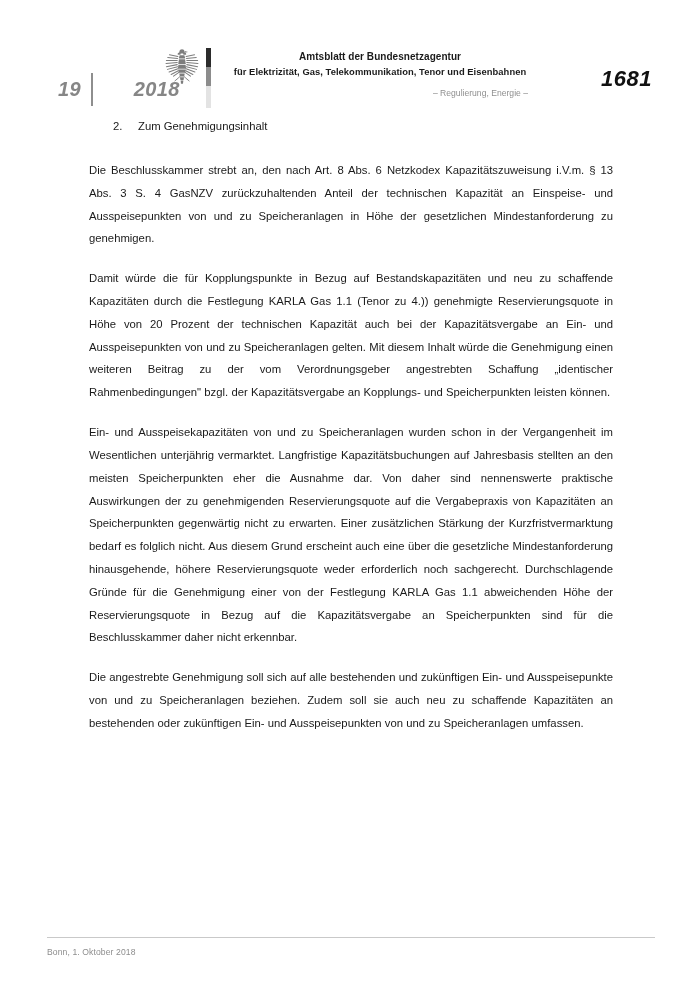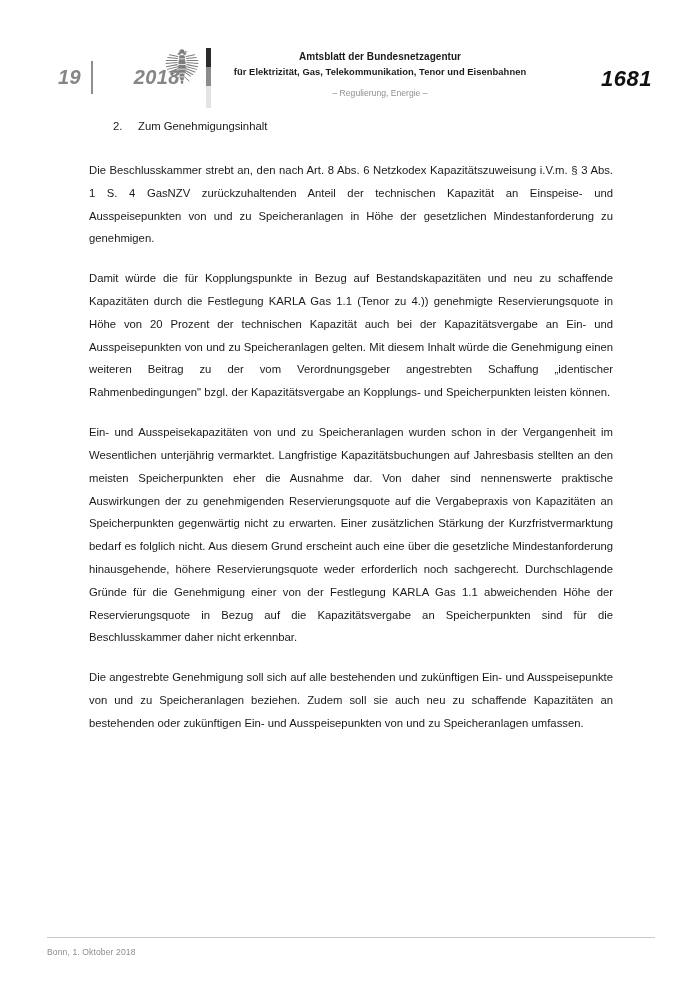--- a/index.html
+++ b/index.html
@@ -31,21 +31,21 @@
     position: absolute;
     left: 0;
     top: 22px;
     width: 700px;
     height: 70px;
   }
 
   .issue-block {
     position: absolute;
     left: 58px;
-    top: 38px;
+    top: 50px;
     display: flex;
     align-items: center;
     height: 34px;
     text-align: right;
   }
   .issue-no {
     font-style: italic;
     font-weight: bold;
     font-size: 20px;
     color: #868686;
@@ -113,20 +113,21 @@
     line-height: 1.45;
     letter-spacing: 0.05px;
     white-space: nowrap;
   }
   .journal-title .l3 {
     margin-top: 9px;
     font-size: 8.6px;
     color: #8f8f8f;
     line-height: 1.4;
     white-space: nowrap;
+    text-align: right;
   }
 
   .page-number {
     position: absolute;
     right: 48px;
     top: 46px;
     font-style: italic;
     font-weight: bold;
     font-size: 22px;
     color: #111111;
@@ -266,21 +267,21 @@
     <div class="page-number">1681</div>
   </div>
 
   <div class="content">
 
     <div class="section-heading">
       <span class="num">2.</span>
       <span class="htext">Zum Genehmigungsinhalt</span>
     </div>
 
-    <p class="para">Die Beschlusskammer strebt an, den nach Art. 8 Abs. 6 Netzkodex Kapazitätszuweisung i.V.m. § 3 Abs. 1 S. 4 GasNZV zurückzuhaltenden Anteil der technischen Kapazität an Einspeise- und Ausspeisepunkten von und zu Speicheranlagen in Höhe der gesetzlichen Mindestanforderung zu genehmigen.</p>
+    <p class="para">Die Beschlusskammer strebt an, den nach Art. 8 Abs. 6 Netzkodex Kapazitätszuweisung i.V.m. § 13 Abs. 3 S. 4 GasNZV zurückzuhaltenden Anteil der technischen Kapazität an Einspeise- und Ausspeisepunkten von und zu Speicheranlagen in Höhe der gesetzlichen Mindestanforderung zu genehmigen.</p>
     <p class="para">Damit würde die für Kopplungspunkte in Bezug auf Bestandskapazitäten und neu zu schaffende Kapazitäten durch die Festlegung KARLA Gas 1.1 (Tenor zu 4.)) genehmigte Reservierungsquote in Höhe von 20 Prozent der technischen Kapazität auch bei der Kapazitätsvergabe an Ein- und Ausspeisepunkten von und zu Speicheranlagen gelten. Mit diesem Inhalt würde die Genehmigung einen weiteren Beitrag zu der vom Verordnungsgeber angestrebten Schaffung „identischer Rahmenbedingungen" bzgl. der Kapazitätsvergabe an Kopplungs- und Speicherpunkten leisten können.</p>
     <p class="para">Ein- und Ausspeisekapazitäten von und zu Speicheranlagen wurden schon in der Vergangenheit im Wesentlichen unterjährig vermarktet. Langfristige Kapazitätsbuchungen auf Jahresbasis stellten an den meisten Speicherpunkten eher die Ausnahme dar. Von daher sind nennenswerte praktische Auswirkungen der zu genehmigenden Reservierungsquote auf die Vergabepraxis von Kapazitäten an Speicherpunkten gegenwärtig nicht zu erwarten. Einer zusätzlichen Stärkung der Kurzfristvermarktung bedarf es folglich nicht. Aus diesem Grund erscheint auch eine über die gesetzliche Mindestanforderung hinausgehende, höhere Reservierungsquote weder erforderlich noch sachgerecht. Durchschlagende Gründe für die Genehmigung einer von der Festlegung KARLA Gas 1.1 abweichenden Höhe der Reservierungsquote in Bezug auf die Kapazitätsvergabe an Speicherpunkten sind für die Beschlusskammer daher nicht erkennbar.</p>
     <p class="para">Die angestrebte Genehmigung soll sich auf alle bestehenden und zukünftigen Ein- und Ausspeisepunkte von und zu Speicheranlagen beziehen. Zudem soll sie auch neu zu schaffende Kapazitäten an bestehenden oder zukünftigen Ein- und Ausspeisepunkten von und zu Speicheranlagen umfassen.</p>
   </div>
 
   <div class="footer">
     <div class="footer-rule"></div>
     <div class="footer-text">Bonn, 1. Oktober 2018</div>
   </div>
 

